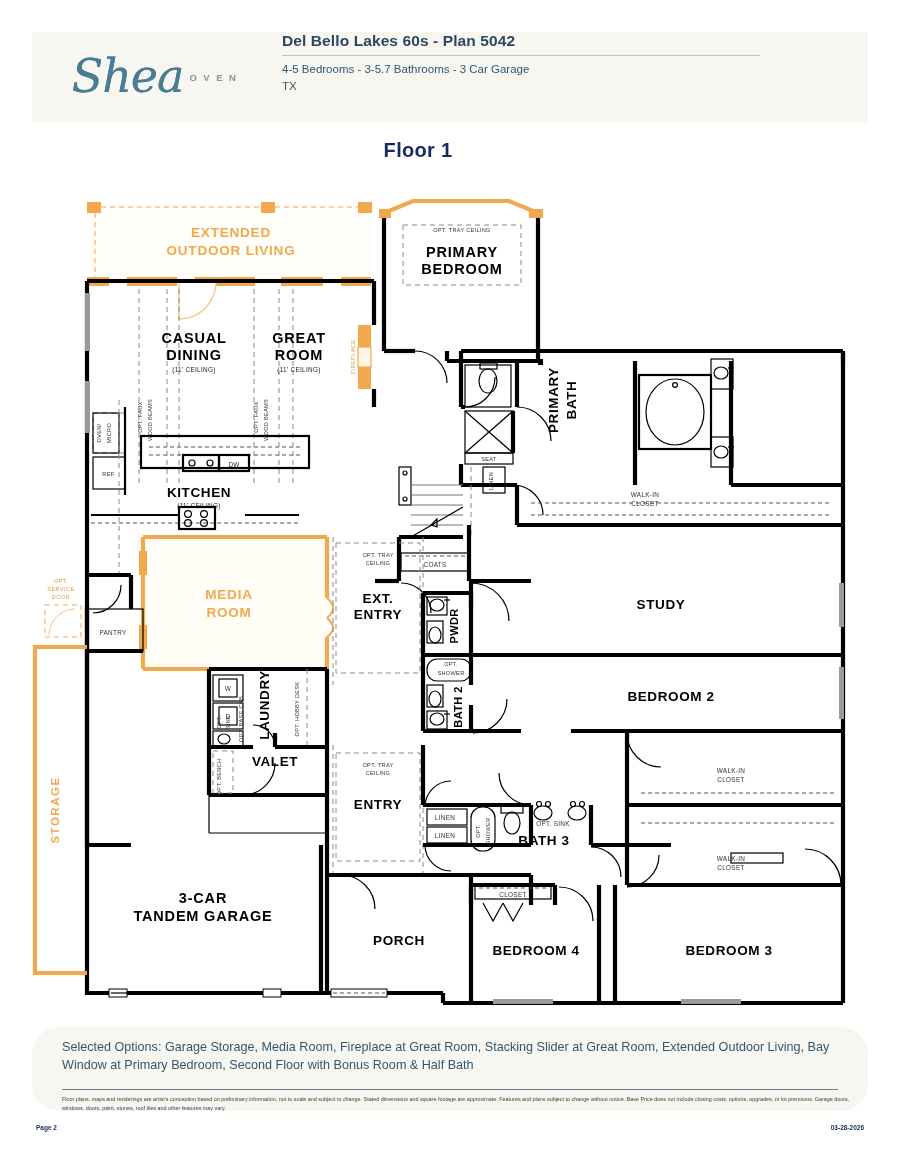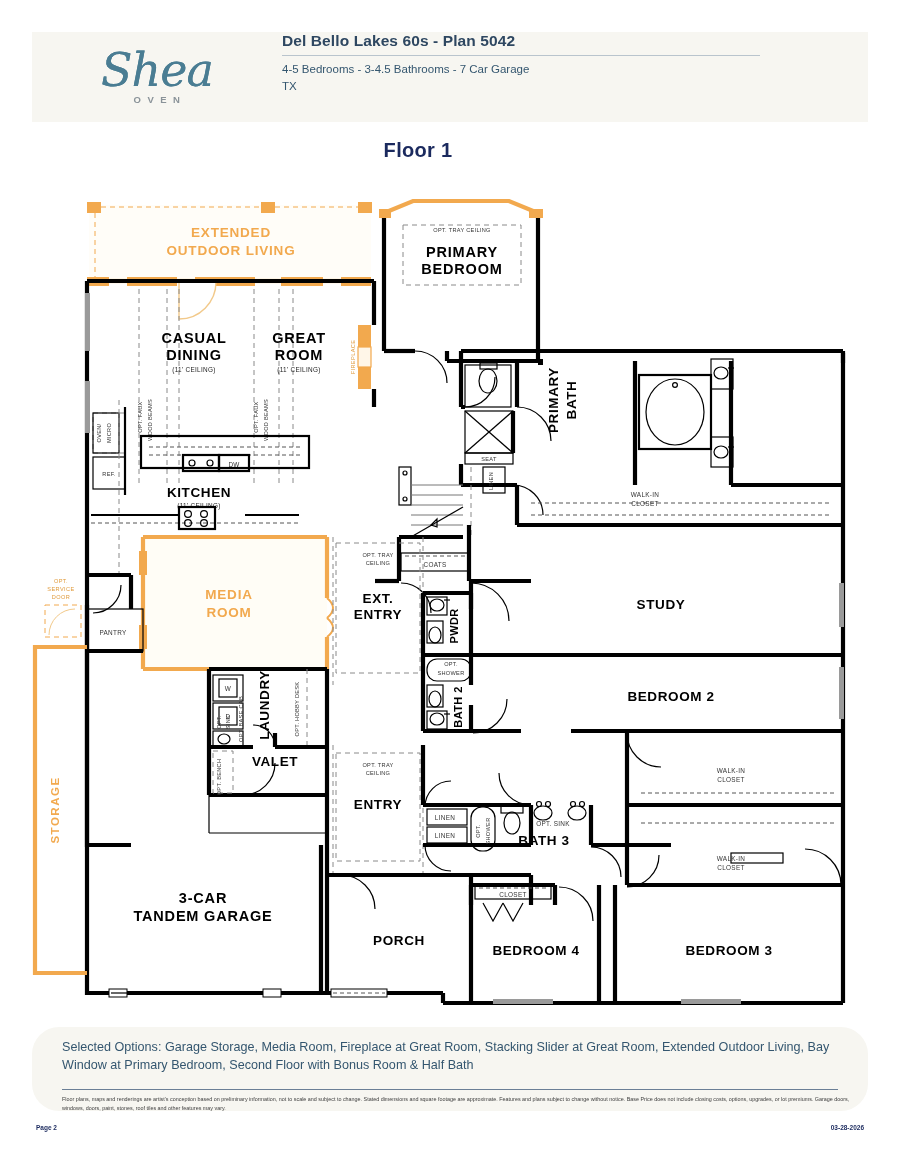--- a/index.html
+++ b/index.html
@@ -11,21 +11,21 @@
     overflow:hidden;
   }
   .page{position:absolute;inset:0;background:#fff;}
 
   
   .header{
     position:absolute;left:32px;top:32px;width:836px;height:90px;
     background:#f7f6f1;
     display:flex;align-items:stretch;
   }
-  .logo-zone{width:250px;display:flex;flex-direction:column;align-items:center;justify-content:center;}
+  .logo-zone{width:250px;display:flex;flex-direction:row;align-items:center;justify-content:center;}
   .logo-script{
     font-family:"DejaVu Serif",serif;
     font-style:italic;
     font-size:46px;
     color:#4a7d93;
     line-height:0.95;
     letter-spacing:-1px;
     font-weight:500;
     margin-bottom:1px;
     text-shadow:0 0 0 #4a7d93;
@@ -82,21 +82,21 @@
 <div class="page">
 
   <div class="header">
     <div class="logo-zone">
       <div class="logo-script">Shea</div>
       <div class="logo-sub">OVEN</div>
     </div>
     <div class="header-text">
       <div class="plan-title">Del Bello Lakes 60s - Plan 5042</div>
       <div class="title-rule"></div>
-      <div class="plan-sub">4-5 Bedrooms - 3-4.5 Bathrooms - 7 Car Garage</div>
+      <div class="plan-sub">4-5 Bedrooms - 3-5.7 Bathrooms - 3 Car Garage</div>
       <div class="plan-sub">TX</div>
     </div>
   </div>
 
   <div class="floor-title">Floor 1</div>
 
   <div class="plan-wrap">
   <svg class="plan-svg" width="836" height="830" viewBox="0 0 836 830" xmlns="http://www.w3.org/2000/svg">
     <defs>
       <style>

